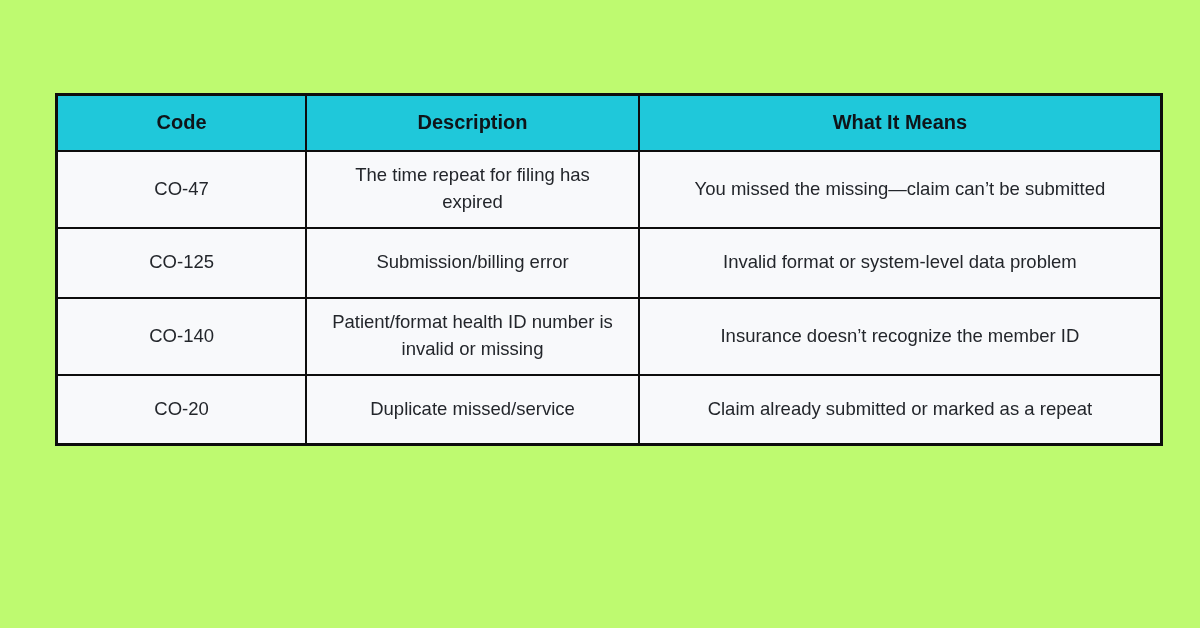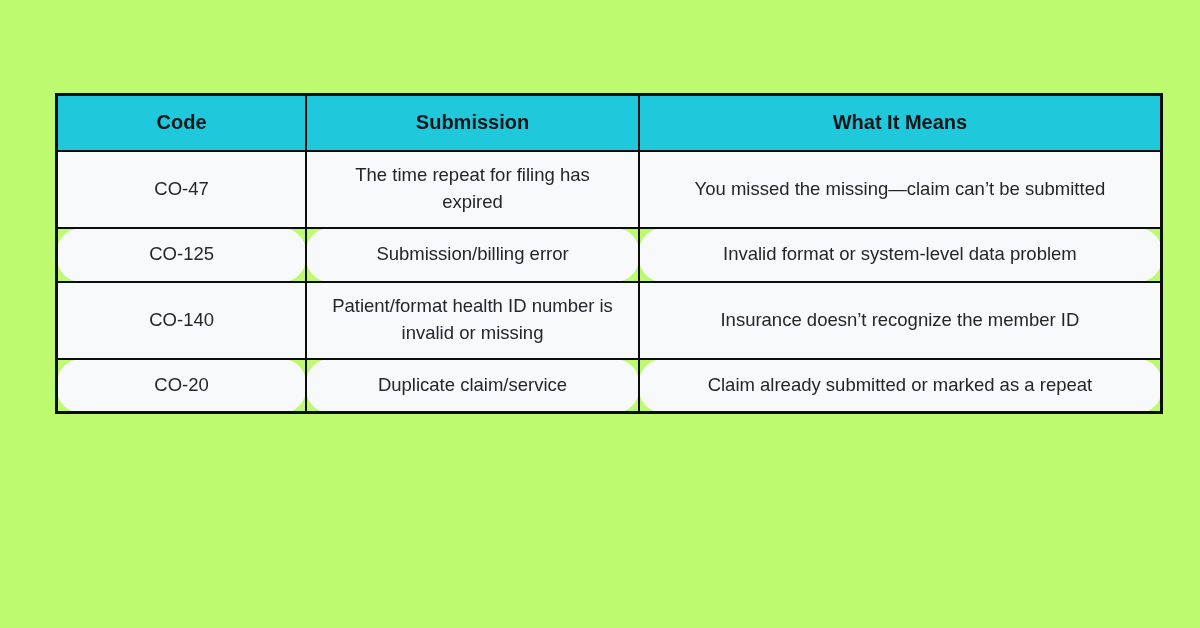--- a/index.html
+++ b/index.html
@@ -48,37 +48,37 @@
     color: #23262b;
     font-size: 18.5px;
     line-height: 1.45;
   }
   
   col.c-code { width: 22.6%; }
   col.c-desc { width: 30.1%; }
   col.c-meaning { width: 47.3%; }
   
   tbody tr.tall td { height: 77px; }
-  tbody tr.short td { height: 54px; border-radius: 24px; }
+  tbody tr.short td { height: 70px; }
   .desc-cell { display: inline-block; max-width: 300px; }
 </style>
 </head>
 <body>
 
 <div class="table-wrap">
   <table class="codes">
     <colgroup>
       <col class="c-code">
       <col class="c-desc">
       <col class="c-meaning">
     </colgroup>
     <thead>
       <tr>
         <th>Code</th>
-        <th>Submission</th>
+        <th>Description</th>
         <th>What It Means</th>
       </tr>
     </thead>
     <tbody id="table-body">
         <tr class="tall">
           <td>CO-47</td>
           <td><span class="desc-cell">The time repeat for filing has expired</span></td>
           <td>You missed the missing—claim can’t be submitted</td>
         </tr>
         <tr class="short">
@@ -86,18 +86,18 @@
           <td><span class="desc-cell">Submission/billing error</span></td>
           <td>Invalid format or system-level data problem</td>
         </tr>
         <tr class="tall">
           <td>CO-140</td>
           <td><span class="desc-cell">Patient/format health ID number is invalid or missing</span></td>
           <td>Insurance doesn’t recognize the member ID</td>
         </tr>
         <tr class="short">
           <td>CO-20</td>
-          <td><span class="desc-cell">Duplicate claim/service</span></td>
+          <td><span class="desc-cell">Duplicate missed/service</span></td>
           <td>Claim already submitted or marked as a repeat</td>
         </tr>
       </tbody>
   </table>
 </div>
 
 </body></html>

